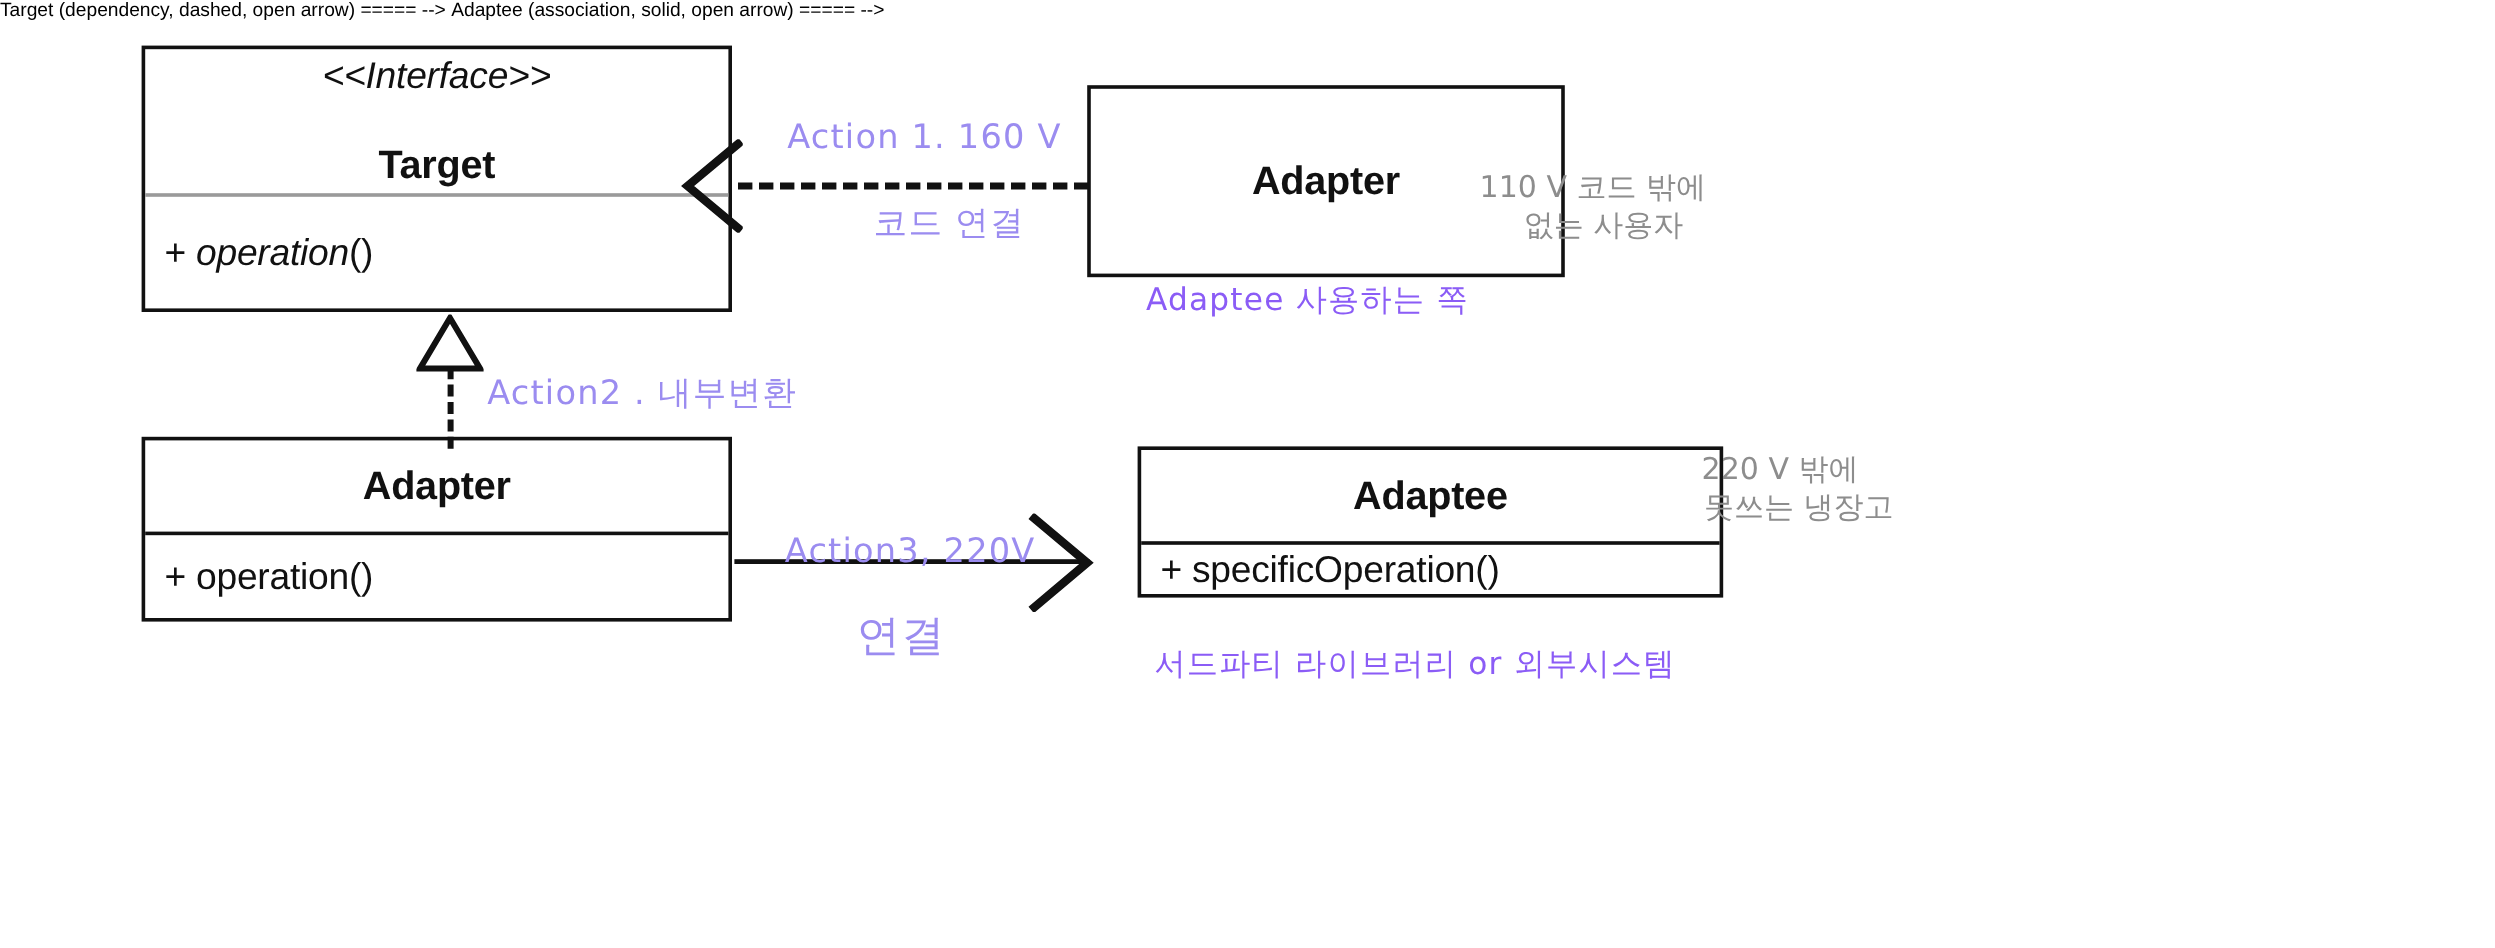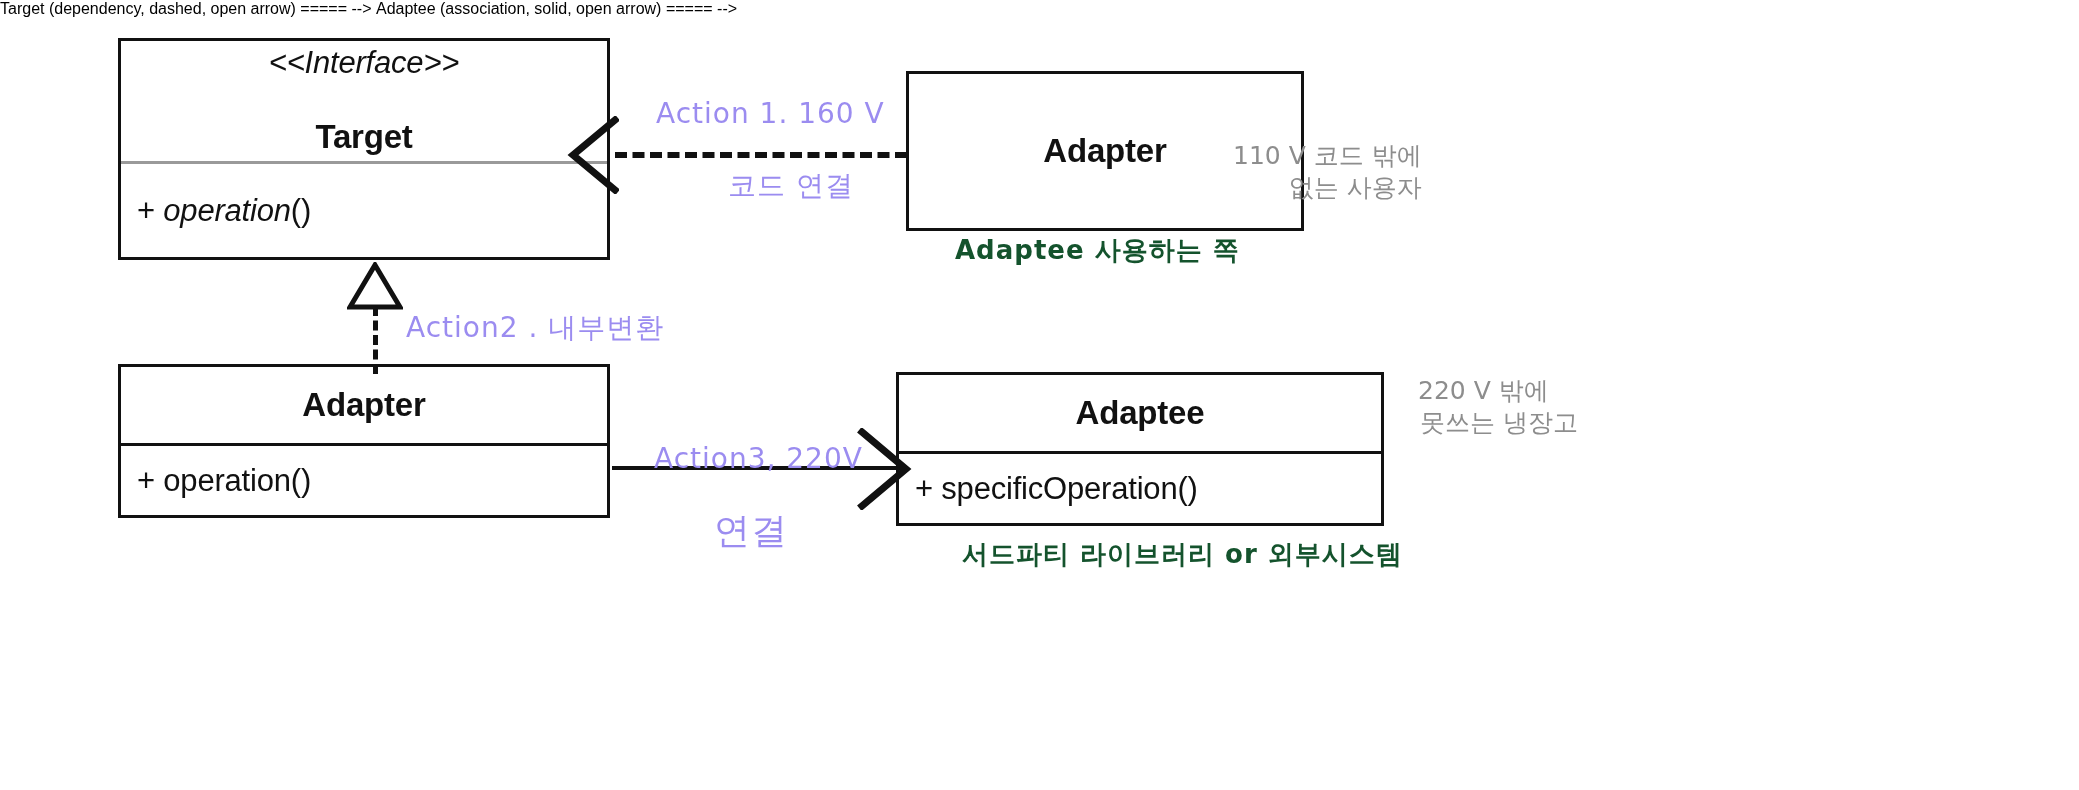--- a/index.html
+++ b/index.html
@@ -80,21 +80,21 @@
     font-style: italic;
   }
 
   
   #box-target   { left: 118px;  top: 38px;  width: 492px; height: 222px; }
   #box-target .uml-header { height: 120px; }
   #box-client   { left: 906px;  top: 71px;  width: 398px; height: 160px; }
   #box-client .uml-header { height: 100%; }
   #box-adapter  { left: 118px;  top: 364px; width: 492px; height: 154px; }
   #box-adapter .uml-header { height: 76px; }
-  #box-adaptee  { left: 896px;  top: 372px; width: 488px; height: 154px; }
+  #box-adaptee  { left: 948px;  top: 372px; width: 488px; height: 126px; }
   #box-adaptee .uml-header { height: 76px; }
 
   
   .conn { position: absolute; }
 
   
   #conn-realize-client {
     left: 615px;
     top: 152px;
     width: 292px;
@@ -161,33 +161,33 @@
   }
 
   
   .hand {
     position: absolute;
     font-family: "DejaVu Sans", sans-serif;
     white-space: nowrap;
     line-height: 1.28;
   }
   .hand.purple { color: #9b8cf0; }
-  .hand.red    { color: #14532d; font-weight: bold; }
+  .hand.red    { color: #8b5cf6; }
   .hand.gray   { color: #8d8d8d; }
 
   .hand.lbl-action1-top   { left: 656px; top: 96px;  font-size: 28px; letter-spacing: 1px; }
   .hand.lbl-action1-bot   { left: 728px; top: 168px; font-size: 28px; letter-spacing: 1px; }
   .hand.lbl-action2       { left: 406px; top: 310px; font-size: 28px; letter-spacing: 1px; }
   .hand.lbl-action3-top   { left: 654px; top: 441px; font-size: 28px; letter-spacing: 1px; }
   .hand.lbl-action3-bot   { left: 714px; top: 508px; font-size: 36px; letter-spacing: 1px; }
 
   .hand.note-client-red   { left: 955px;  top: 234px; font-size: 26px; letter-spacing: 1px; }
   .hand.note-adaptee-red  { left: 962px;  top: 538px; font-size: 26px; letter-spacing: 1px; }
 
-  .hand.note-client-gray  { left: 1233px; top: 140px; font-size: 25px; text-align: right; }
+  .hand.note-client-gray  { left: 1233px; top: 140px; font-size: 25px; text-align: center; }
   .hand.note-client-gray .ln2 { display: block; padding-left: 18px; }
   .hand.note-adaptee-gray { left: 1418px; top: 375px; font-size: 25px; text-align: left; }
   .hand.note-adaptee-gray .ln2 { display: block; padding-left: 2px; }
 </style>
 </head>
 <body>
 
 <div id="canvas">
 
   

